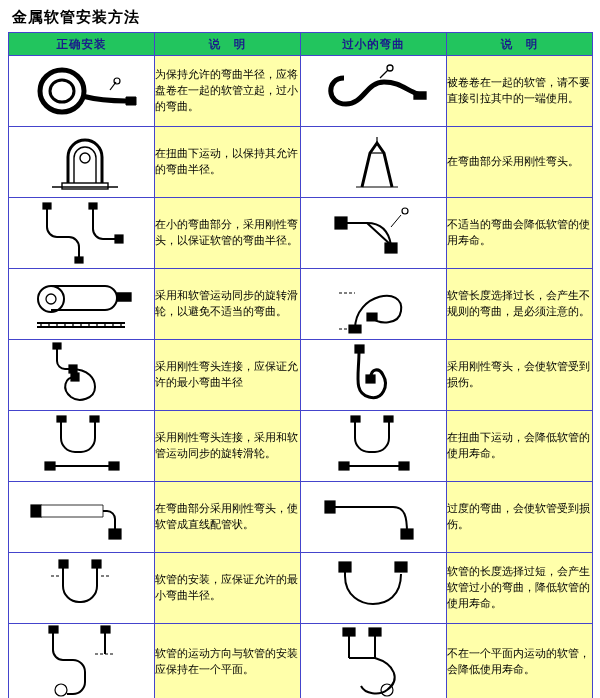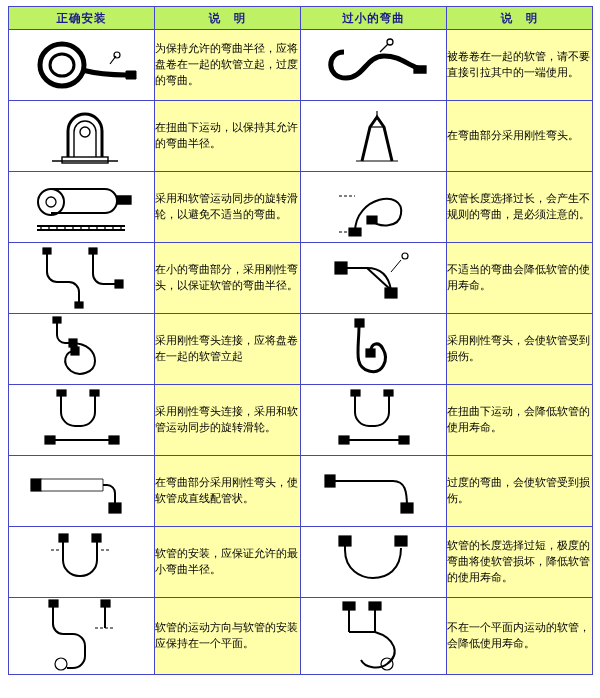--- a/index.html
+++ b/index.html
@@ -35,21 +35,21 @@
     table-layout: fixed;
     border: 1px solid #3b3bbb;
   }
   table.hose-table td,
   table.hose-table th {
     border: 1px solid #4444cc;
     padding: 0;
     vertical-align: middle;
   }
   thead th {
-    background: #bef264;
+    background: #22c55e;
     color: #1a1a8c;
     font-size: 11.5px;
     font-weight: bold;
     height: 22px;
     letter-spacing: 1px;
   }
   col.c-img { width: 146px; }
   col.c-txt { width: 146px; }
 
   td.img-cell {
@@ -69,20 +69,21 @@
     display: block;
     margin: 0 auto;
   }
   .fig svg { display: block; margin: 0 auto; }
 </style>
 </head>
 <body>
 
 <div class="page">
 
+  <div class="doc-title">金属软管安装方法</div>
 
   <table class="hose-table">
     <colgroup>
       <col class="c-img">
         <col class="c-txt">
         <col class="c-img">
         <col class="c-txt">
     </colgroup>
     <thead>
       <tr>
@@ -102,21 +103,21 @@
                 <ellipse cx="40" cy="31" rx="22" ry="21" stroke-width="5"></ellipse>
                 <ellipse cx="40" cy="31" rx="12" ry="11" stroke-width="3"></ellipse>
                 <path d="M60 36 C76 40 86 41 104 41" stroke-width="5"></path>
                 <path d="M104 37 h10 v8 h-10 z" fill="#000" stroke-width="1"></path>
                 <path d="M88 30 l6 -8" stroke-width="1.2"></path>
                 <circle cx="95" cy="21" r="3" stroke-width="1.2"></circle>
               </g>
             </svg>
           </span>
         </td>
-        <td class="txt-cell">为保持允许的弯曲半径，应将盘卷在一起的软管立起，过度的弯曲。</td>
+        <td class="txt-cell">为保持允许的弯曲半径，应将盘卷在一起的软管立起，过小的弯曲。</td>
         <td class="img-cell">
           <span class="fig">
             <svg width="120" height="62" viewBox="0 0 120 62">
               <g fill="none" stroke="#000" stroke-width="5">
                 <path d="M30 18 C12 18 12 44 32 44 C50 44 52 22 70 22 C86 22 92 30 104 34"></path>
               </g>
               <g fill="none" stroke="#000" stroke-width="1.3">
                 <path d="M100 32 h12 v7 h-12 z" fill="#000"></path>
                 <path d="M66 18 l8 -8"></path>
                 <circle cx="76" cy="8" r="3"></circle>
@@ -150,20 +151,57 @@
               </g>
               <g fill="none" stroke="#000" stroke-width="1.2">
                 <path d="M42 56 h42"></path>
                 <path d="M56 22 L70 22"></path>
                 <path d="M63 12 l0 -6"></path>
               </g>
             </svg>
           </span>
         </td>
         <td class="txt-cell">在弯曲部分采用刚性弯头。</td>
+      </tr>
+
+      <tr>
+        <td class="img-cell">
+          <span class="fig">
+            <svg width="130" height="68" viewBox="0 0 130 68">
+              <g fill="none" stroke="#000" stroke-width="2">
+                <path d="M30 8 v20 a10 10 0 0 0 10 10 h12 a10 10 0 0 1 10 10 v14"></path>
+                <path d="M76 8 v22 a10 10 0 0 0 10 10 h14"></path>
+              </g>
+              <g fill="none" stroke="#000" stroke-width="1.2">
+                <rect x="26" y="4" width="8" height="6" fill="#000"></rect>
+                <rect x="72" y="4" width="8" height="6" fill="#000"></rect>
+                <rect x="58" y="58" width="8" height="6" fill="#000"></rect>
+                <rect x="98" y="36" width="8" height="8" fill="#000"></rect>
+              </g>
+            </svg>
+          </span>
+        </td>
+        <td class="txt-cell">在小的弯曲部分，采用刚性弯头，以保证软管的弯曲半径。</td>
+        <td class="img-cell">
+          <span class="fig">
+            <svg width="130" height="68" viewBox="0 0 130 68">
+              <g fill="none" stroke="#000" stroke-width="2">
+                <path d="M36 24 h22 l24 22"></path>
+                <path d="M58 24 C74 24 80 34 82 46"></path>
+              </g>
+              <g fill="none" stroke="#000" stroke-width="1.2">
+                <rect x="26" y="18" width="12" height="12" fill="#000"></rect>
+                <rect x="76" y="44" width="12" height="10" fill="#000"></rect>
+                <path d="M92 16 l-10 12" stroke-width="1"></path>
+                <circle cx="96" cy="12" r="3"></circle>
+              </g>
+            </svg>
+          </span>
+        </td>
+        <td class="txt-cell">不适当的弯曲会降低软管的使用寿命。</td>
       </tr>
 
       <tr>
         <td class="img-cell">
           <span class="fig">
             <svg width="130" height="62" viewBox="0 0 130 62">
               <g fill="none" stroke="#000" stroke-width="1.3">
                 <circle cx="34" cy="26" r="13" stroke-width="2"></circle>
                 <circle cx="34" cy="26" r="5"></circle>
                 <path d="M34 13 h54 a12 12 0 0 1 0 24 h-54" stroke-width="2"></path>
@@ -192,69 +230,32 @@
           </span>
         </td>
         <td class="txt-cell">软管长度选择过长，会产生不规则的弯曲，是必须注意的。</td>
       </tr>
 
       <tr>
         <td class="img-cell">
           <span class="fig">
             <svg width="130" height="68" viewBox="0 0 130 68">
               <g fill="none" stroke="#000" stroke-width="2">
-                <path d="M30 8 v20 a10 10 0 0 0 10 10 h12 a10 10 0 0 1 10 10 v14"></path>
-                <path d="M76 8 v22 a10 10 0 0 0 10 10 h14"></path>
-              </g>
-              <g fill="none" stroke="#000" stroke-width="1.2">
-                <rect x="26" y="4" width="8" height="6" fill="#000"></rect>
-                <rect x="72" y="4" width="8" height="6" fill="#000"></rect>
-                <rect x="58" y="58" width="8" height="6" fill="#000"></rect>
-                <rect x="98" y="36" width="8" height="8" fill="#000"></rect>
-              </g>
-            </svg>
-          </span>
-        </td>
-        <td class="txt-cell">在小的弯曲部分，采用刚性弯头，以保证软管的弯曲半径。</td>
-        <td class="img-cell">
-          <span class="fig">
-            <svg width="130" height="68" viewBox="0 0 130 68">
-              <g fill="none" stroke="#000" stroke-width="2">
-                <path d="M36 24 h22 l24 22"></path>
-                <path d="M58 24 C74 24 80 34 82 46"></path>
-              </g>
-              <g fill="none" stroke="#000" stroke-width="1.2">
-                <rect x="26" y="18" width="12" height="12" fill="#000"></rect>
-                <rect x="76" y="44" width="12" height="10" fill="#000"></rect>
-                <path d="M92 16 l-10 12" stroke-width="1"></path>
-                <circle cx="96" cy="12" r="3"></circle>
-              </g>
-            </svg>
-          </span>
-        </td>
-        <td class="txt-cell">不适当的弯曲会降低软管的使用寿命。</td>
-      </tr>
-
-      <tr>
-        <td class="img-cell">
-          <span class="fig">
-            <svg width="130" height="68" viewBox="0 0 130 68">
-              <g fill="none" stroke="#000" stroke-width="2">
                 <path d="M40 6 v14 a8 8 0 0 0 8 8 h6"></path>
                 <path d="M54 28 C72 28 78 38 78 46 C78 58 62 62 54 56 C44 48 48 36 58 36"></path>
               </g>
               <g fill="none" stroke="#000" stroke-width="1.2">
                 <rect x="36" y="2" width="8" height="6" fill="#000"></rect>
                 <rect x="52" y="24" width="8" height="8" fill="#000"></rect>
                 <rect x="54" y="32" width="8" height="8" fill="#000"></rect>
               </g>
             </svg>
           </span>
         </td>
-        <td class="txt-cell">采用刚性弯头连接，应将盘卷在一起的软管立起</td>
+        <td class="txt-cell">采用刚性弯头连接，应保证允许的最小弯曲半径</td>
         <td class="img-cell">
           <span class="fig">
             <svg width="130" height="68" viewBox="0 0 130 68">
               <g fill="none" stroke="#000" stroke-width="3">
                 <path d="M50 10 C50 34 44 52 60 56 C74 60 80 44 74 34 C70 26 62 28 62 36"></path>
               </g>
               <g fill="none" stroke="#000" stroke-width="1.2">
                 <rect x="46" y="4" width="9" height="8" fill="#000"></rect>
                 <rect x="57" y="34" width="9" height="8" fill="#000"></rect>
               </g>
@@ -355,21 +356,21 @@
               <g fill="none" stroke="#000" stroke-width="2">
                 <path d="M36 20 v-6 M36 20 C36 40 52 48 64 48 C78 48 92 40 92 18"></path>
               </g>
               <g fill="none" stroke="#000" stroke-width="1.2">
                 <rect x="30" y="6" width="12" height="10" fill="#000"></rect>
                 <rect x="86" y="6" width="12" height="10" fill="#000"></rect>
               </g>
             </svg>
           </span>
         </td>
-        <td class="txt-cell">软管的长度选择过短，极度的弯曲将使软管损坏，降低软管的使用寿命。</td>
+        <td class="txt-cell">软管的长度选择过短，会产生软管过小的弯曲，降低软管的使用寿命。</td>
       </tr>
 
       <tr>
         <td class="img-cell">
           <span class="fig">
             <svg width="130" height="76" viewBox="0 0 130 76">
               <g fill="none" stroke="#000" stroke-width="2">
                 <path d="M36 8 v18 a10 10 0 0 0 10 10 h10 a12 12 0 0 1 12 12 v10 a12 12 0 0 1 -12 12 h-6"></path>
                 <path d="M88 8 v22"></path>
               </g>

